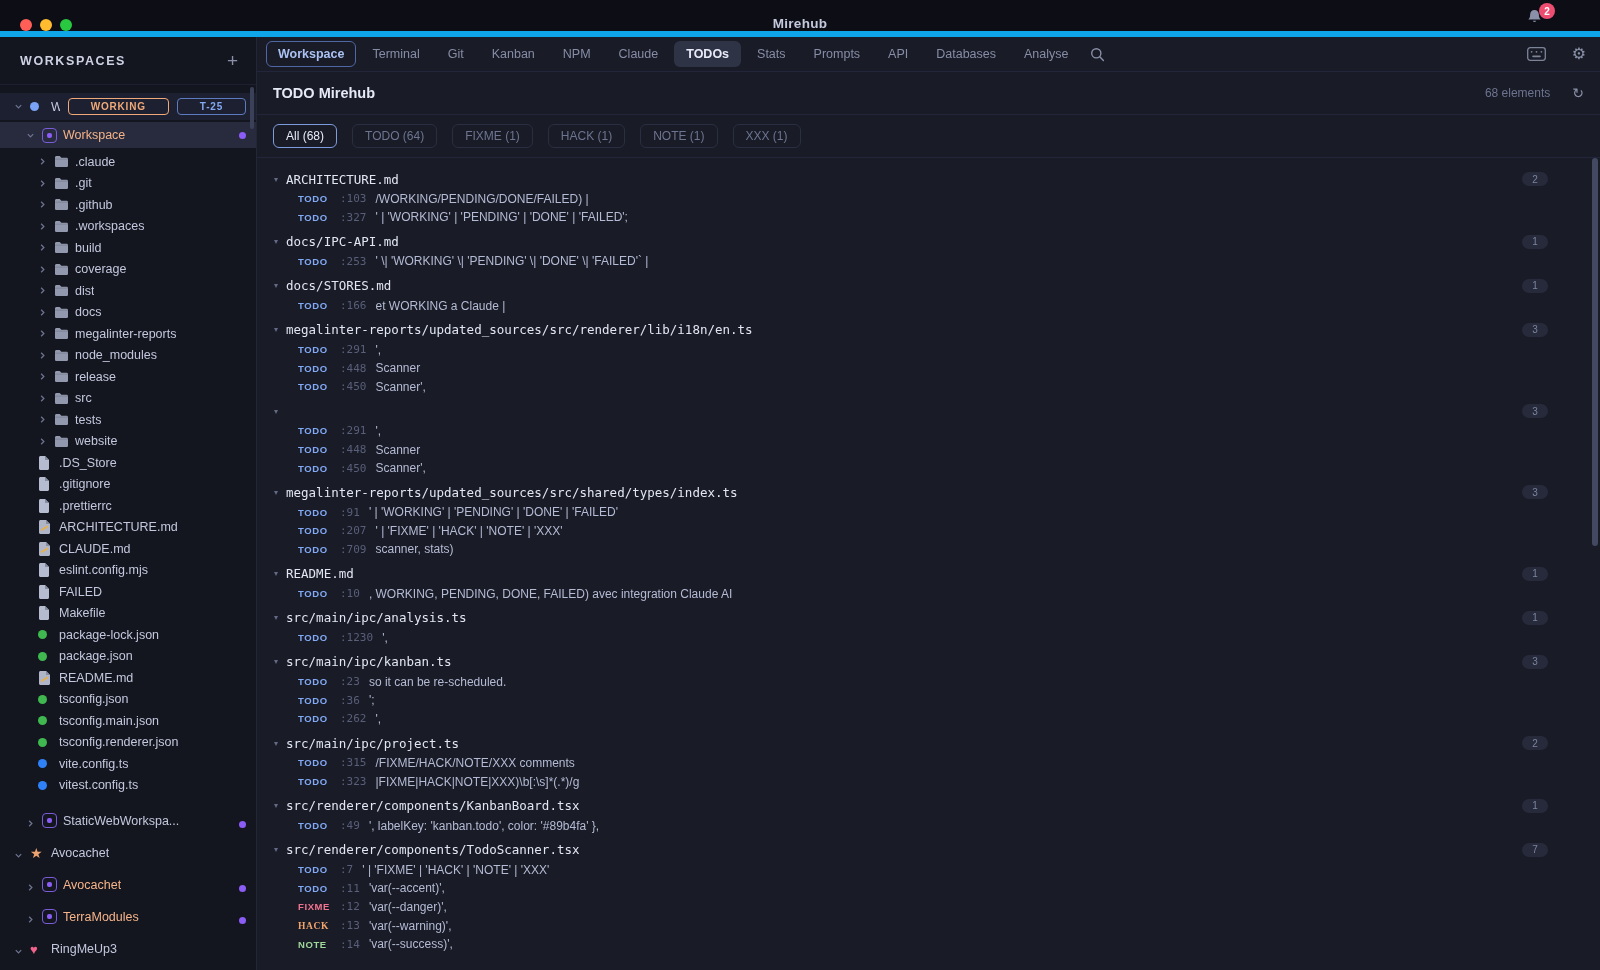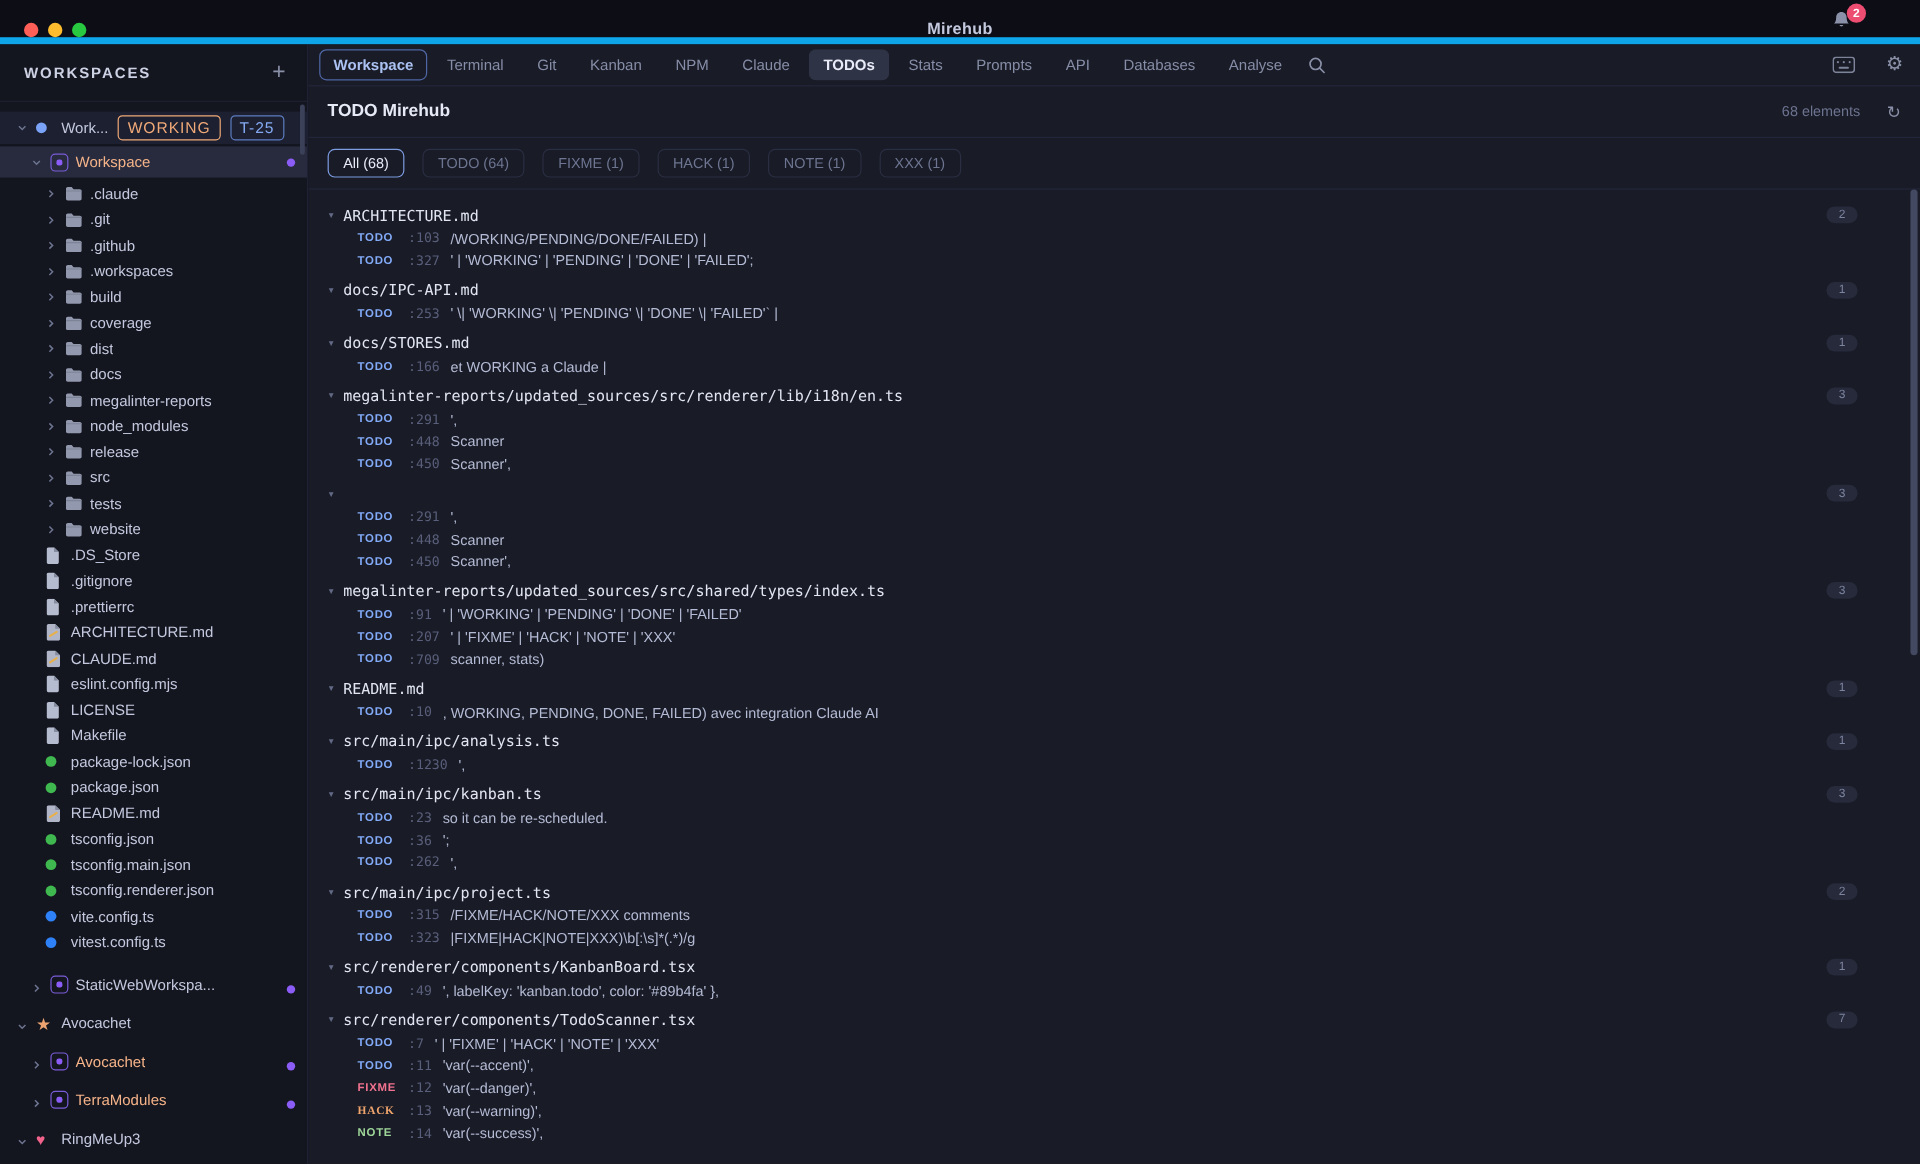--- a/index.html
+++ b/index.html
@@ -37,22 +37,22 @@
   .tree-row.selected { background:#272b3d; height:26px; margin:1px 0 3px 0; }
   .tree-row.accent .tree-label { color:#f5b389; }
   .tree-row.group { height:27px; margin-top:5px;align-items:flex-end; }
   .chev { width:16px; color:#6d7490; display:inline-flex; align-items:center; flex:none; }
   .tree-icon { width:21px; display:inline-flex; align-items:center; flex:none; }
   .dot { width:9px; height:9px; border-radius:50%; display:inline-block; }
   .ws-box { width:15px; height:15px; border:1.5px solid #7a5cd8; border-radius:4px;
     display:inline-flex; align-items:center; justify-content:center; }
   .ws-inner { width:5px; height:5px; border-radius:2px; background:#8b5cf6; }
   .tree-label { overflow:hidden; text-overflow:ellipsis; }
-  .tree-badge { font-size:13px; font-weight:normal; letter-spacing:.8px; border-radius:4px;
-    padding:2px 7px; margin-left:8px; flex:none; }
+  .tree-badge { font-size:10px; font-weight:bold; letter-spacing:.8px; border-radius:4px;
+    padding:2px 22px; margin-left:8px; flex:none; }
   .tree-badge.working { color:#f0a978; border:1px solid #f0a978; }
   .tree-badge.ticket { color:#84a9f2; border:1px solid #5d7cc0; }
   .right-dot { width:7px; height:7px; border-radius:50%; background:#8b5cf6; margin-left:auto; flex:none; }
   .sb-scroll { position:absolute; right:2px; top:50px; width:4px; height:42px;
     background:#3c415a; border-radius:2px; }
 
   
   .main { flex:1; background:#191b27; display:flex; flex-direction:column; position:relative; overflow:hidden; }
   .tabbar { height:35px; display:flex; align-items:center; padding:0 14px 0 9px;
     border-bottom:1px solid #23263a; }
@@ -401,21 +401,21 @@
           </span>
           <span class="tree-label">eslint.config.mjs</span>
         </div>
         <div class="tree-row lvl2">
           <span class="tree-icon">
             <svg width="12" height="14" viewBox="0 0 12 14">
               <path d="M1 1.5C1 .7 1.7 0 2.5 0H7l4 4v8.5c0 .8-.7 1.5-1.5 1.5h-7C1.7 14 1 13.3 1 12.5z" fill="#b6bccf"></path>
               <path d="M7 0l4 4H7z" fill="#868c9f"></path>
             </svg>
           </span>
-          <span class="tree-label">LICENSE</span>
+          <span class="tree-label">FAILED</span>
         </div>
         <div class="tree-row lvl2">
           <span class="tree-icon">
             <svg width="12" height="14" viewBox="0 0 12 14">
               <path d="M1 1.5C1 .7 1.7 0 2.5 0H7l4 4v8.5c0 .8-.7 1.5-1.5 1.5h-7C1.7 14 1 13.3 1 12.5z" fill="#b6bccf"></path>
               <path d="M7 0l4 4H7z" fill="#868c9f"></path>
             </svg>
           </span>
           <span class="tree-label">Makefile</span>
         </div>

